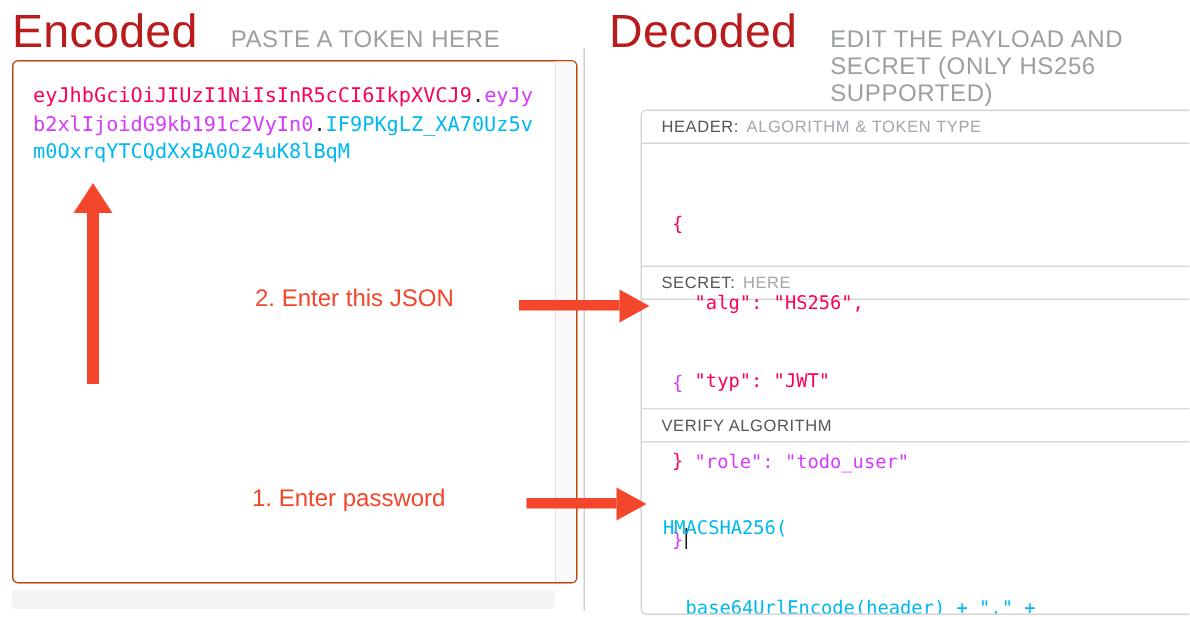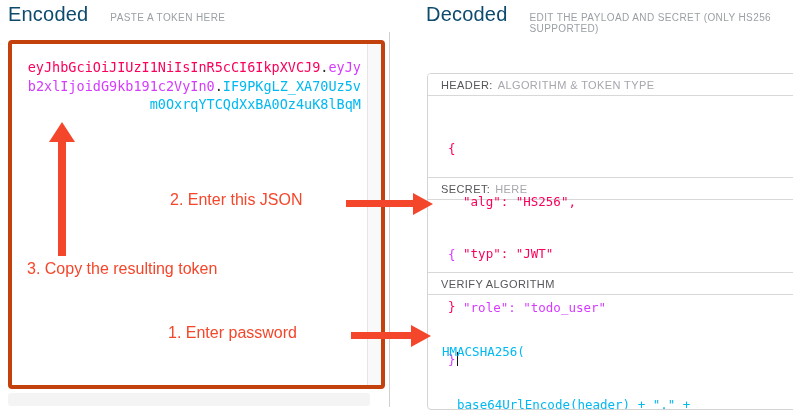--- a/index.html
+++ b/index.html
@@ -2,26 +2,26 @@
 <html><head>
 <meta charset="utf-8">
 <style>
   * { margin:0; padding:0; box-sizing:border-box; }
   html,body { width:793px; height:411px; background:#fff; overflow:hidden;
               font-family:"Liberation Sans", sans-serif; }
   #stage { position:relative; width:793px; height:411px; background:#fff; }
 
   
   .title-row { position:absolute; display:flex; align-items:baseline; gap:10px; }
-  .big-title { font-size:20px; color:#0c4a6e; letter-spacing:0.2px; }
-  .sub-title { font-size:10px; color:#9aa0a4; letter-spacing:0.4px;padding-left:12px; }
+  .big-title { font-size:31px; color:#b91c1c; letter-spacing:0.2px; }
+  .sub-title { font-size:16px; color:#9aa0a4; letter-spacing:0.4px;padding-left:12px; }
 
   
   #token-box { position:absolute; left:8px; top:40px; width:377px; height:349px;
-               border:4px solid #c2410c; border-radius:4px; background:#fff;text-align:right; }
+               border:1px solid #c2410c; border-radius:4px; background:#fff; }
   #token-text { position:absolute; left:13px; top:14px; width:336px;
                 font-family:"DejaVu Sans Mono", monospace; font-size:13.5px;
                 line-height:18.5px; word-break:break-all; }
   .tok-red    { color:#fb015b; }
   .tok-purple { color:#d63aff; }
   .tok-blue   { color:#00b9f1; }
   .tok-dot    { color:#2b2b2b; }
   #scroll-track { position:absolute; right:0; top:0; width:14px; height:100%;
                   background:#f9f9f9; border-left:1px solid #e6e6e6;
                   border-radius:0 3px 3px 0; }
@@ -73,21 +73,21 @@
   </div>
 
   <div id="token-box">
     <div id="token-text"><span class="tok-red">eyJhbGciOiJIUzI1NiIsInR5cCI6IkpXVCJ9</span><span class="tok-dot">.</span><span class="tok-purple">eyJyb2xlIjoidG9kb191c2VyIn0</span><span class="tok-dot">.</span><span class="tok-blue">IF9PKgLZ_XA70Uz5vm0OxrqYTCQdXxBA0Oz4uK8lBqM</span></div>
     <div id="scroll-track"></div>
   </div>
   <div id="left-footer-bar"></div>
 
   <div id="col-divider"></div>
 
-  <div class="title-row" style="left:426px; top:3px;">
+  <div class="title-row" style="left:406px; top:3px;">
     <span class="big-title">Decoded</span>
     <span class="sub-title">EDIT THE PAYLOAD AND SECRET (ONLY HS256 SUPPORTED)</span>
   </div>
 
   <div id="decoded-box">
     <div class="section-bar">
       <span class="bar-primary">HEADER:</span>
       <span class="bar-secondary">ALGORITHM &amp; TOKEN TYPE</span>
     </div>
     <div id="header-code" class="code">
@@ -119,19 +119,18 @@
     </div>
   </div>
 
   <div id="arrow-up-head"></div>
   <div id="arrow-up-shaft"></div>
 
   <div class="annot" style="left:170px; top:191px;">2. Enter this JSON</div>
   <div class="shaft-h" style="left:346px; top:200px; width:67px;"></div>
   <div class="head-right" style="left:413px; top:193px;"></div>
 
-  <div class="annot" style="left:27px; top:260px;">3. Copy the resulting token</div>
 
   <div class="annot" style="left:168px; top:324px;">1. Enter password</div>
   <div class="shaft-h" style="left:351px; top:332px; width:60px;"></div>
   <div class="head-right" style="left:411px; top:325px;"></div>
 
 </div>
 
 </body></html>

